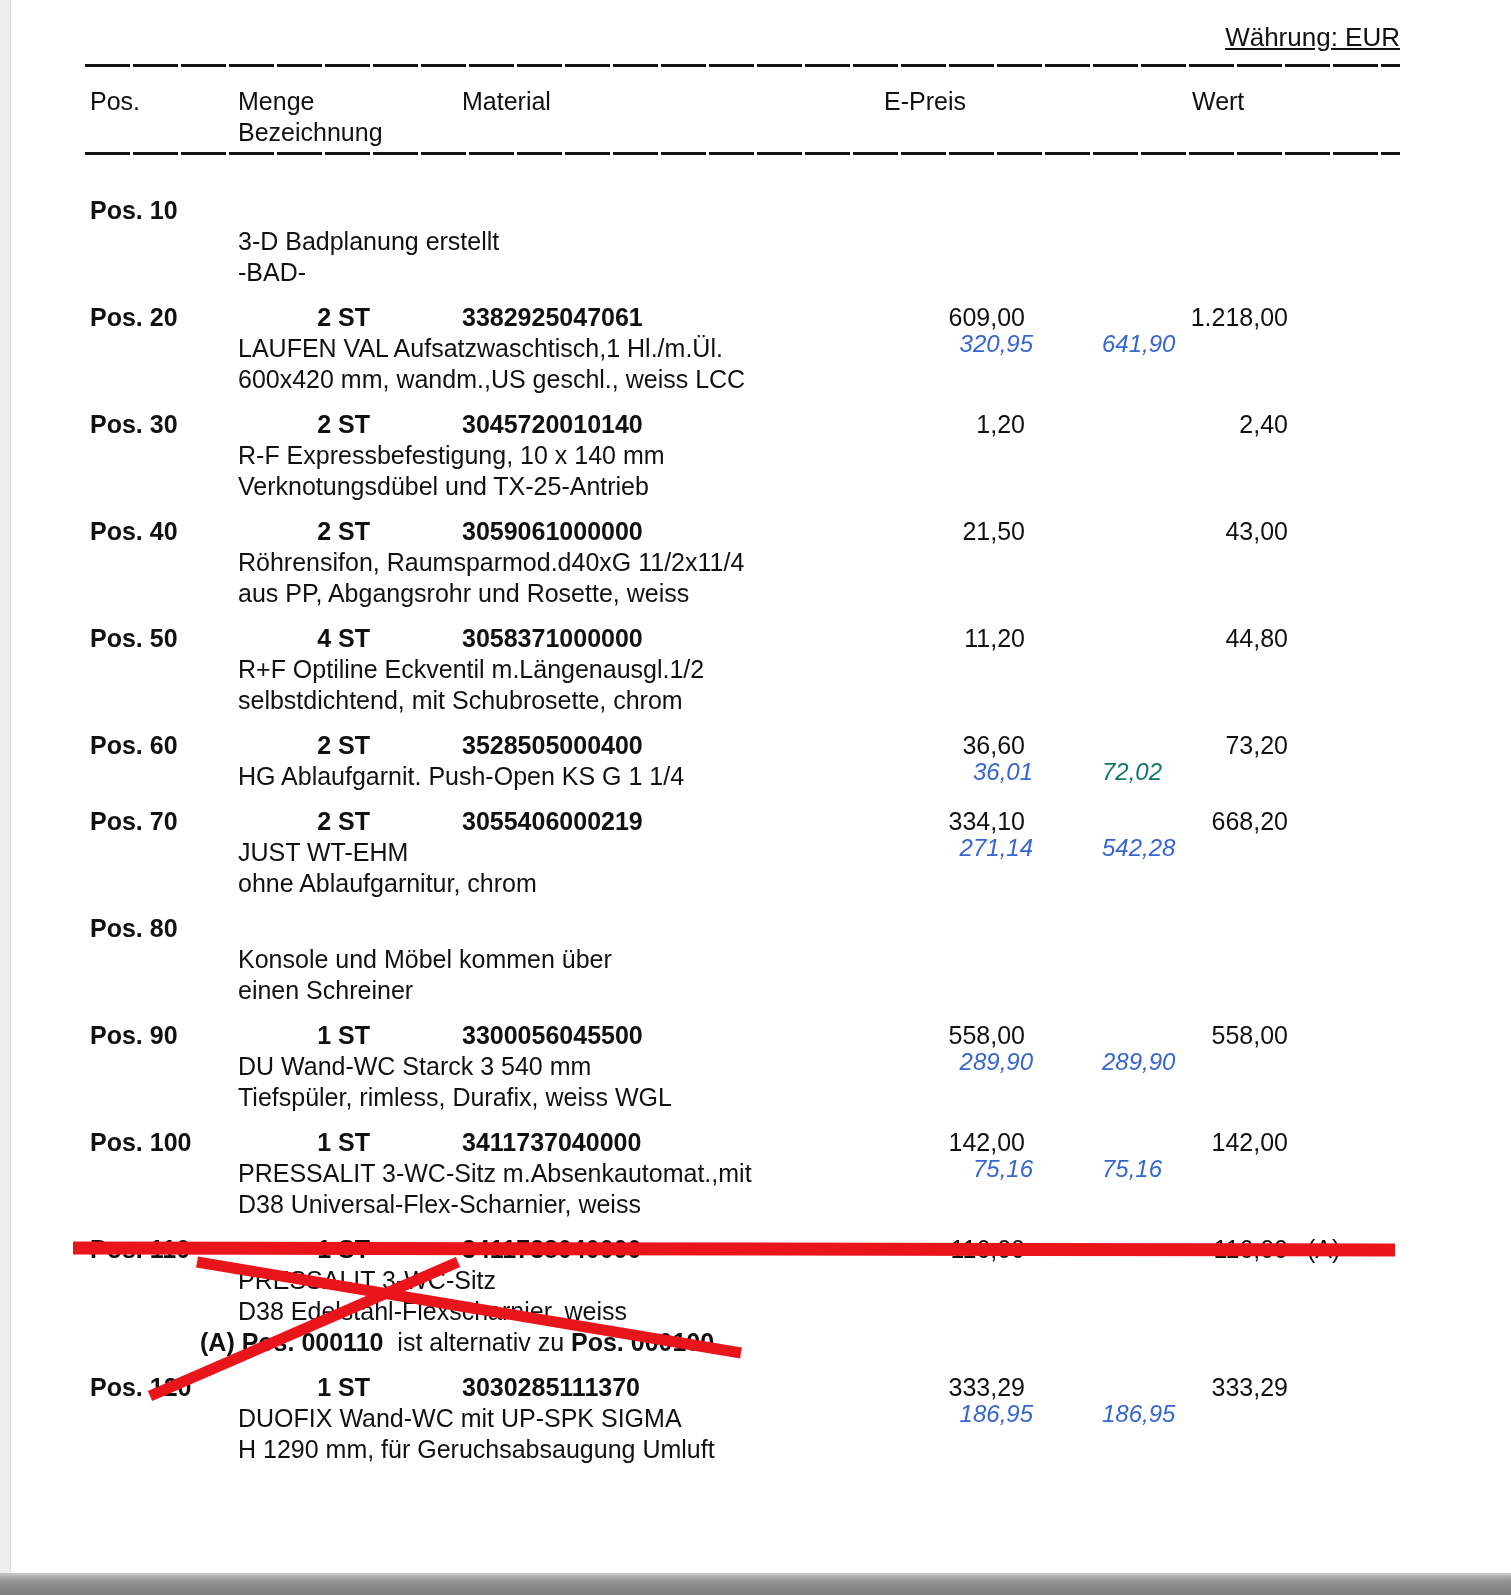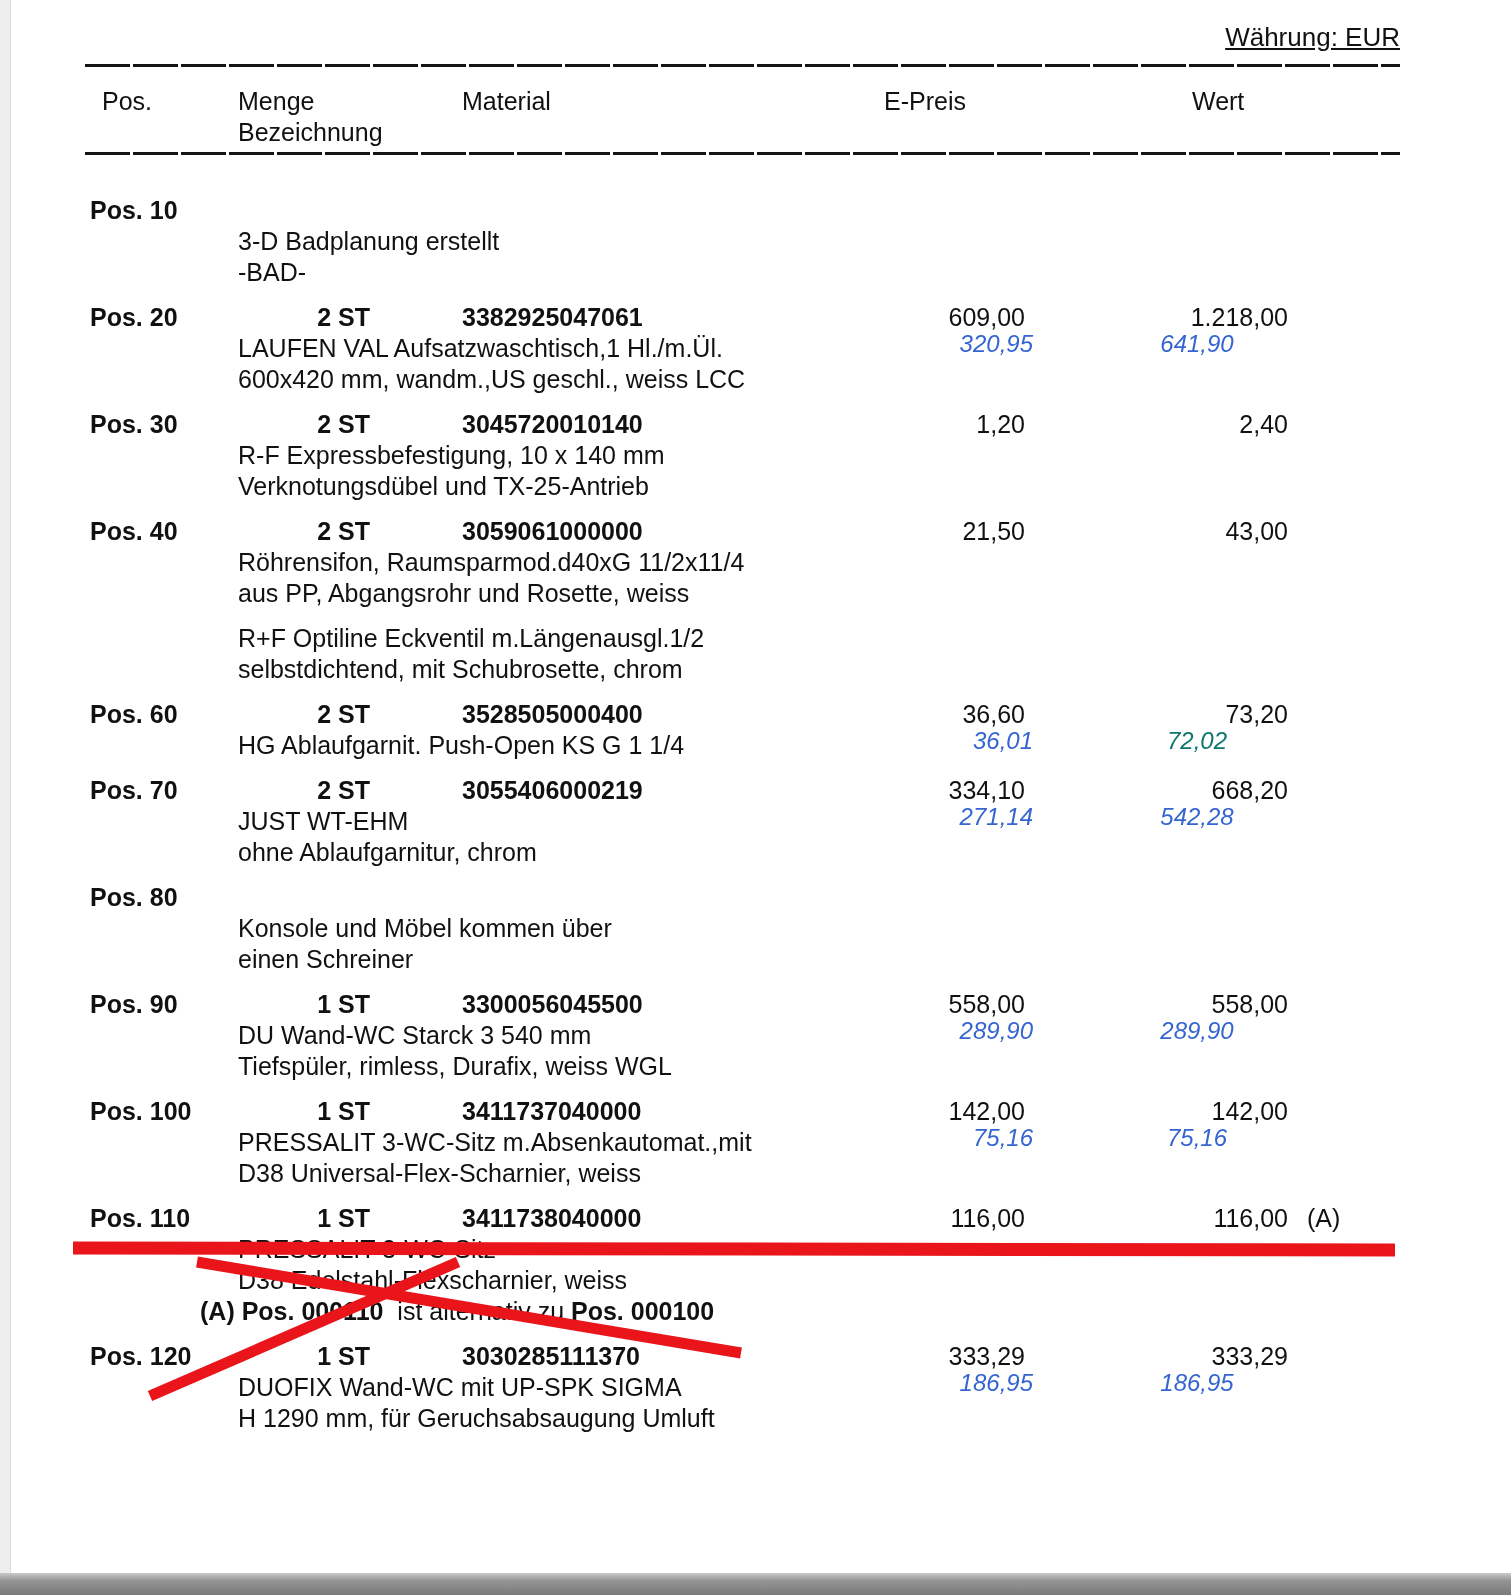--- a/index.html
+++ b/index.html
@@ -21,39 +21,39 @@
   }
   .currency{position:absolute;top:22px;right:111px;font-size:26px;text-decoration:underline;}
   .rule{
     position:absolute;left:85px;width:1315px;height:3px;
     background:repeating-linear-gradient(90deg,#141414 0px,#141414 45px,transparent 45px,transparent 48px);
   }
   .rule1{top:64px;}
   .rule2{top:152px;}
   .hdr{position:absolute;top:87px;}
   .hdr2{position:absolute;top:118px;}
-  .col-pos{left:90px;margin-left:12px;}
+  .col-pos{left:90px;}
   .col-desc{left:238px;}
   .col-material{left:462px;}
   .col-eprice{left:825px;width:200px;text-align:center;}
   .col-wert{left:1192px;}
   .rows{position:absolute;top:195px;left:0;right:0;}
   .block{margin:0 0 14px 0;}
   .line{position:relative;height:31px;line-height:31px;}
   .bold{font-weight:bold;}
   .pos{position:absolute;left:90px;font-weight:bold;}
   .qty{position:absolute;left:250px;width:120px;text-align:right;font-weight:bold;}
   .material{position:absolute;left:462px;font-weight:bold;}
   .eprice{position:absolute;left:825px;width:200px;text-align:right;}
   .wert{position:absolute;left:1088px;width:200px;text-align:right;}
   .suffix{position:absolute;left:1307px;}
   .desc{position:absolute;left:238px;}
   .alt{position:absolute;font-style:italic;font-size:24px;top:-3px;line-height:27px;}
   .alt-e{left:843px;width:190px;text-align:right;}
-  .alt-w{left:1102px;width:190px;text-align:center;}
+  .alt-w{left:1102px;width:190px;text-align:left;}
   .note{position:absolute;left:200px;white-space:pre;}
   .overlay{position:absolute;left:0;top:0;pointer-events:none;}
 </style>
 </head>
 <body>
 
 <div class="page">
 
   <div class="page-left-edge"></div>
 
@@ -124,20 +124,27 @@
         </div>
         <div class="line">
           <span class="desc">Röhrensifon, Raumsparmod.d40xG 11/2x11/4</span>
         </div>
         <div class="line">
           <span class="desc">aus PP, Abgangsrohr und Rosette, weiss</span>
         </div>
       </div>
       <div class="block">
         <div class="line">
+          <span class="pos">Pos. 50</span>
+          <span class="qty">4 ST</span>
+          <span class="material">3058371000000</span>
+          <span class="eprice">11,20</span>
+          <span class="wert">44,80</span>
+        </div>
+        <div class="line">
           <span class="desc">R+F Optiline Eckventil m.Längenausgl.1/2</span>
         </div>
         <div class="line">
           <span class="desc">selbstdichtend, mit Schubrosette, chrom</span>
         </div>
       </div>
       <div class="block">
         <div class="line">
           <span class="pos">Pos. 60</span>
           <span class="qty">2 ST</span>

